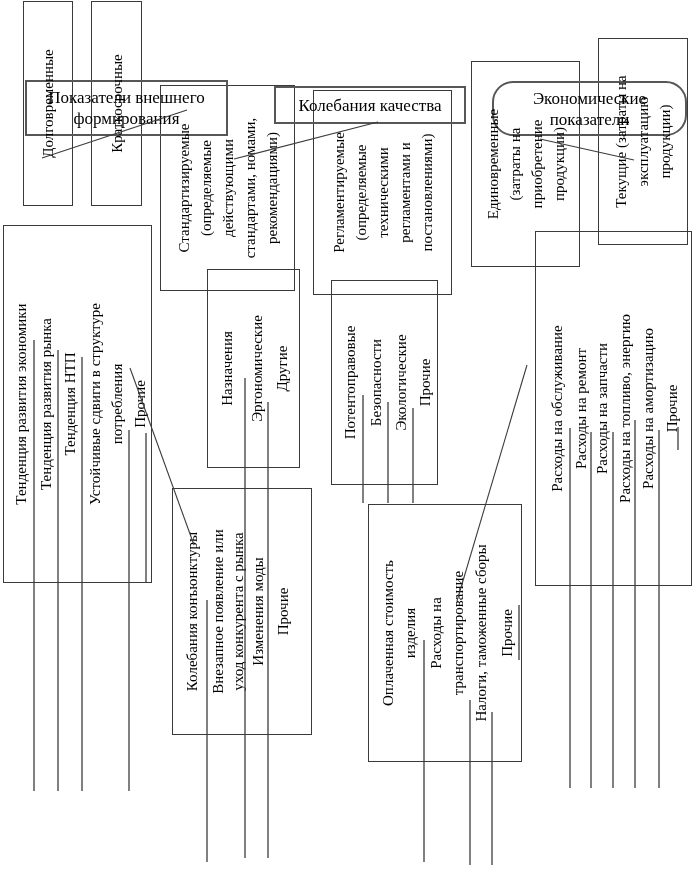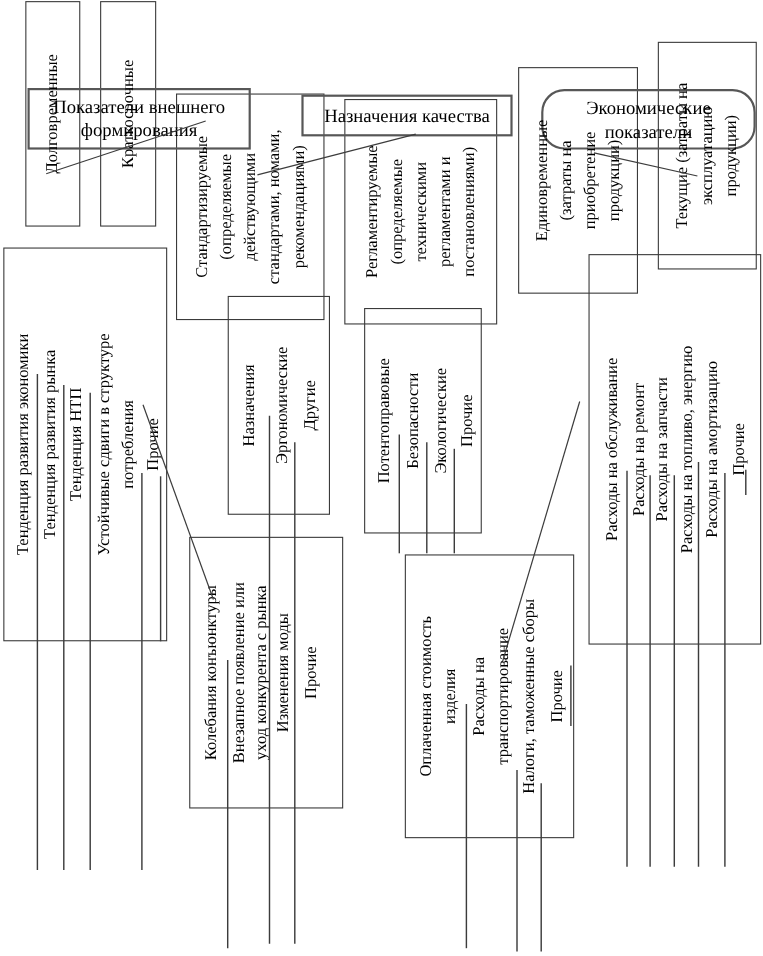--- a/index.html
+++ b/index.html
@@ -32,21 +32,21 @@
   <div class="box" style="left:207px;top:269px;width:93px;height:199px;"></div>
   <div class="box" style="left:331px;top:280px;width:107px;height:205px;"></div>
   <div class="box" style="left:172px;top:488px;width:140px;height:247px;"></div>
   <div class="box" style="left:368px;top:504px;width:154px;height:258px;"></div>
   <div class="box" style="left:535px;top:231px;width:157px;height:355px;"></div>
 
   <div class="hdrbox" style="left:25px;top:80px;width:203px;height:56px;">
     <span style="padding:0 14px;">Показатели внешнего формирования</span>
   </div>
   <div class="hdrbox" style="left:274px;top:86px;width:192px;height:38px;">
-    <span>Назначения качества</span>
+    <span>Колебания качества</span>
   </div>
   <div class="hdrbox" style="left:492px;top:81px;width:195px;height:55px;border-radius:21px;">
     <span style="padding:0 16px;">Экономические показатели</span>
   </div>
 
   <div class="vt" style="left:23px;top:1px;width:205px;height:50px;">
     <span>Долговременные</span>
   </div>
   <div class="vt" style="left:91px;top:1px;width:205px;height:51px;">
     <span>Краткосрочные</span>

